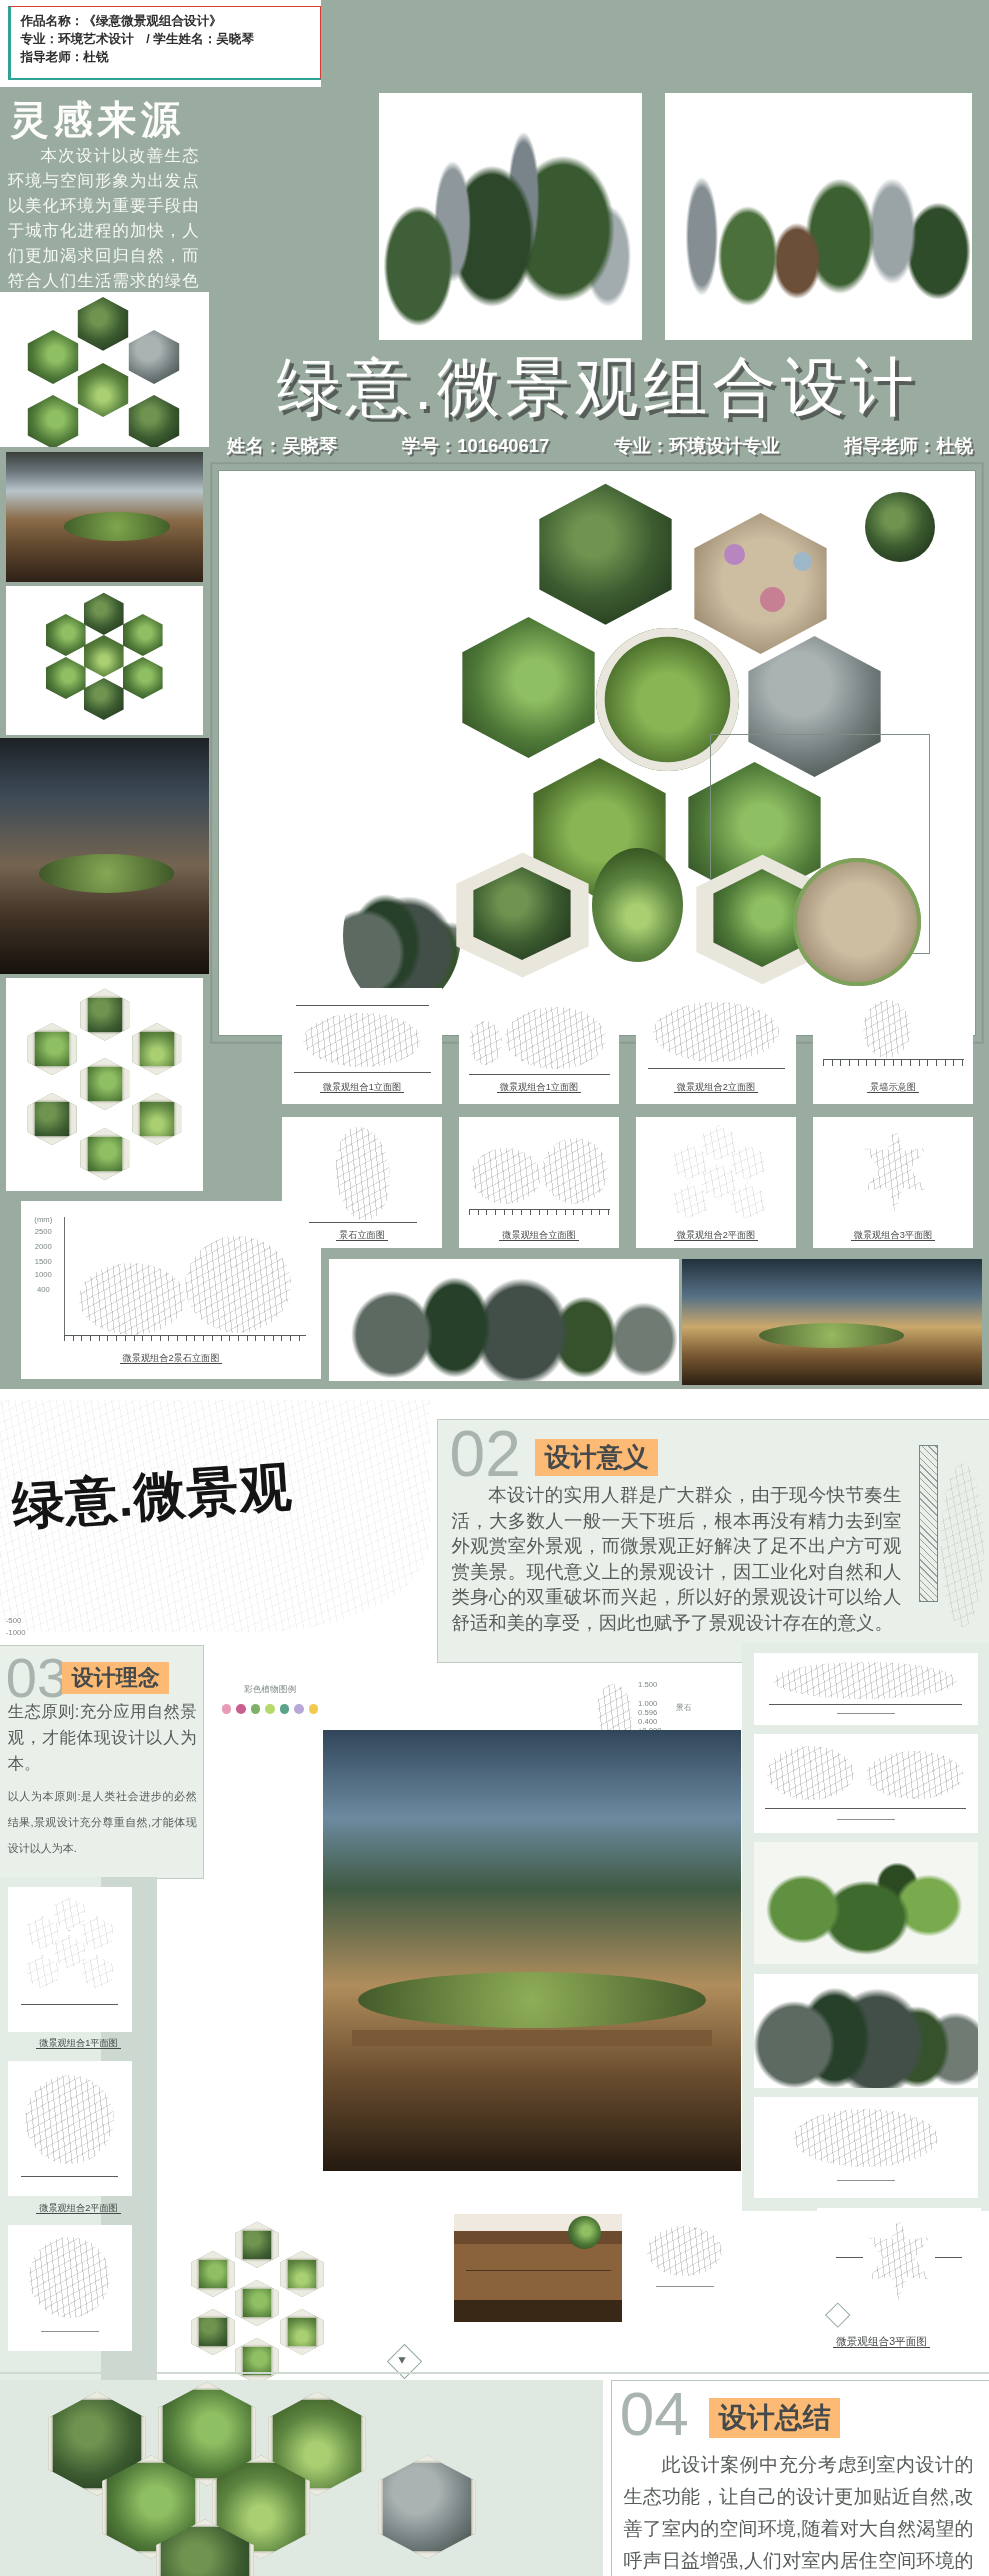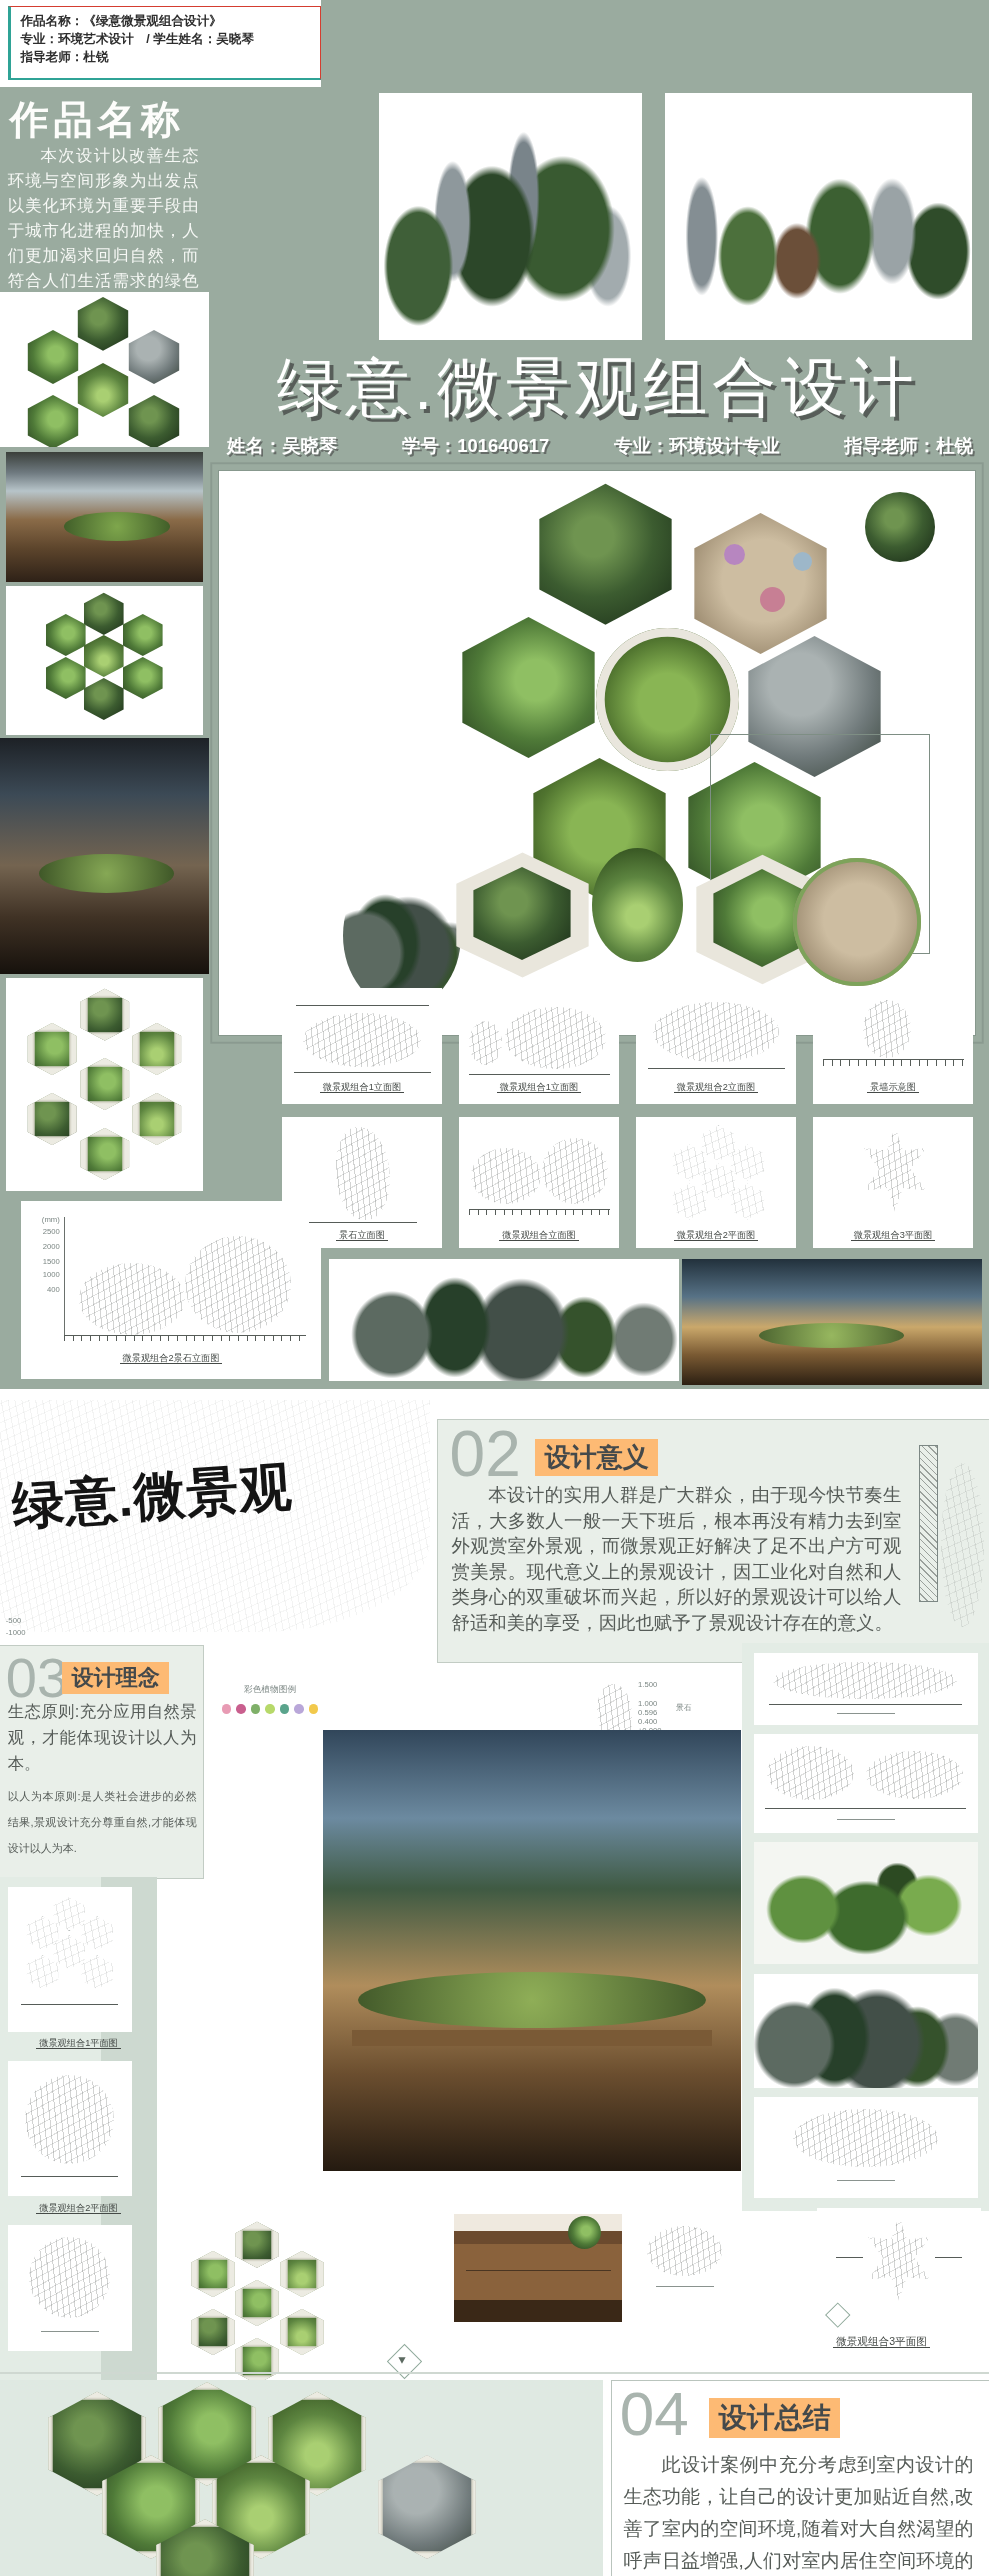--- a/index.html
+++ b/index.html
@@ -85,21 +85,21 @@
 
   <div class="abs sage" style="left:0;top:0;width:990px;height:1389px"></div>
   <div class="abs" style="left:0;top:0;width:321px;height:87px;background:#fff"></div>
 
   <div class="abs card" style="left:7.7px;top:5.8px;width:290px;height:62px;border:1.9px solid #d43d30;border-left:3.9px solid #2fa396;border-bottom:2.9px solid #2fa396;padding:4.8px 9.7px">
     <div style="font-size:12.6px;font-weight:700;color:#2e2e2e;line-height:18.4px">作品名称：《绿意微景观组合设计》</div>
     <div style="font-size:12.6px;font-weight:700;color:#2e2e2e;line-height:18.4px">专业：环境艺术设计　/ 学生姓名：吴晓琴</div>
     <div style="font-size:12.6px;font-weight:700;color:#2e2e2e;line-height:18.4px">指导老师：杜锐</div>
   </div>
 
-  <div class="abs insp-title" style="left:9.7px;top:93px">作品名称</div>
+  <div class="abs insp-title" style="left:9.7px;top:93px">灵感来源</div>
   <div class="abs insp-text" style="left:7.7px;top:143px;width:191px">本次设计以改善生态环境与空间形象为出发点以美化环境为重要手段由于城市化进程的加快，人们更加渴求回归自然，而符合人们生活需求的绿色设计更加被大众所接受。</div>
 
   <div class="abs card" style="left:0;top:292px;width:209px;height:155px;overflow:hidden">
     <i class="hex g1" style="left:75px;top:3.9px;width:56px;height:56px"></i>
     <i class="hex g2" style="left:25px;top:37px;width:56px;height:56px"></i>
     <i class="hex rocky" style="left:126px;top:37px;width:56px;height:56px"></i>
     <i class="hex g3" style="left:75px;top:70px;width:56px;height:56px"></i>
     <i class="hex g2" style="left:25px;top:102px;width:56px;height:56px"></i>
     <i class="hex g1" style="left:126px;top:102px;width:56px;height:56px"></i>
   </div>
@@ -126,21 +126,21 @@
     <i class="hex g1 rim" style="left:72px;top:9.7px;width:54px;height:54px"></i>
     <i class="hex g2 rim" style="left:19.3px;top:44px;width:54px;height:54px"></i>
     <i class="hex g3 rim" style="left:124px;top:44px;width:54px;height:54px"></i>
     <i class="hex g2 rim" style="left:72px;top:79px;width:54px;height:54px"></i>
     <i class="hex g1 rim" style="left:19.3px;top:114px;width:54px;height:54px"></i>
     <i class="hex g3 rim" style="left:124px;top:114px;width:54px;height:54px"></i>
     <i class="hex g2 rim" style="left:72px;top:149px;width:54px;height:54px"></i>
   </div>
 
   <div class="abs card" style="left:21px;top:1201px;width:300px;height:178px">
-    <div class="abs" style="left:5.8px;top:13.5px;width:33px;text-align:right">
+    <div class="abs" style="left:5.8px;top:13.5px;width:33px;text-align:center">
       <div class="dim">(mm)</div>
       <div class="dim" style="margin-top:3.9px">2500</div>
       <div class="dim" style="margin-top:5.8px">2000</div>
       <div class="dim" style="margin-top:6px">1500</div>
       <div class="dim" style="margin-top:4px">1000</div>
       <div class="dim" style="margin-top:5.8px">400</div>
     </div>
     <div class="abs" style="left:43px;top:15.5px;width:1px;height:120px;background:#6a706c"></div>
     <div class="abs scrib blob" style="left:58px;top:62px;width:106px;height:72px"></div>
     <div class="abs scrib blob" style="left:164px;top:35px;width:106px;height:97px"></div>

